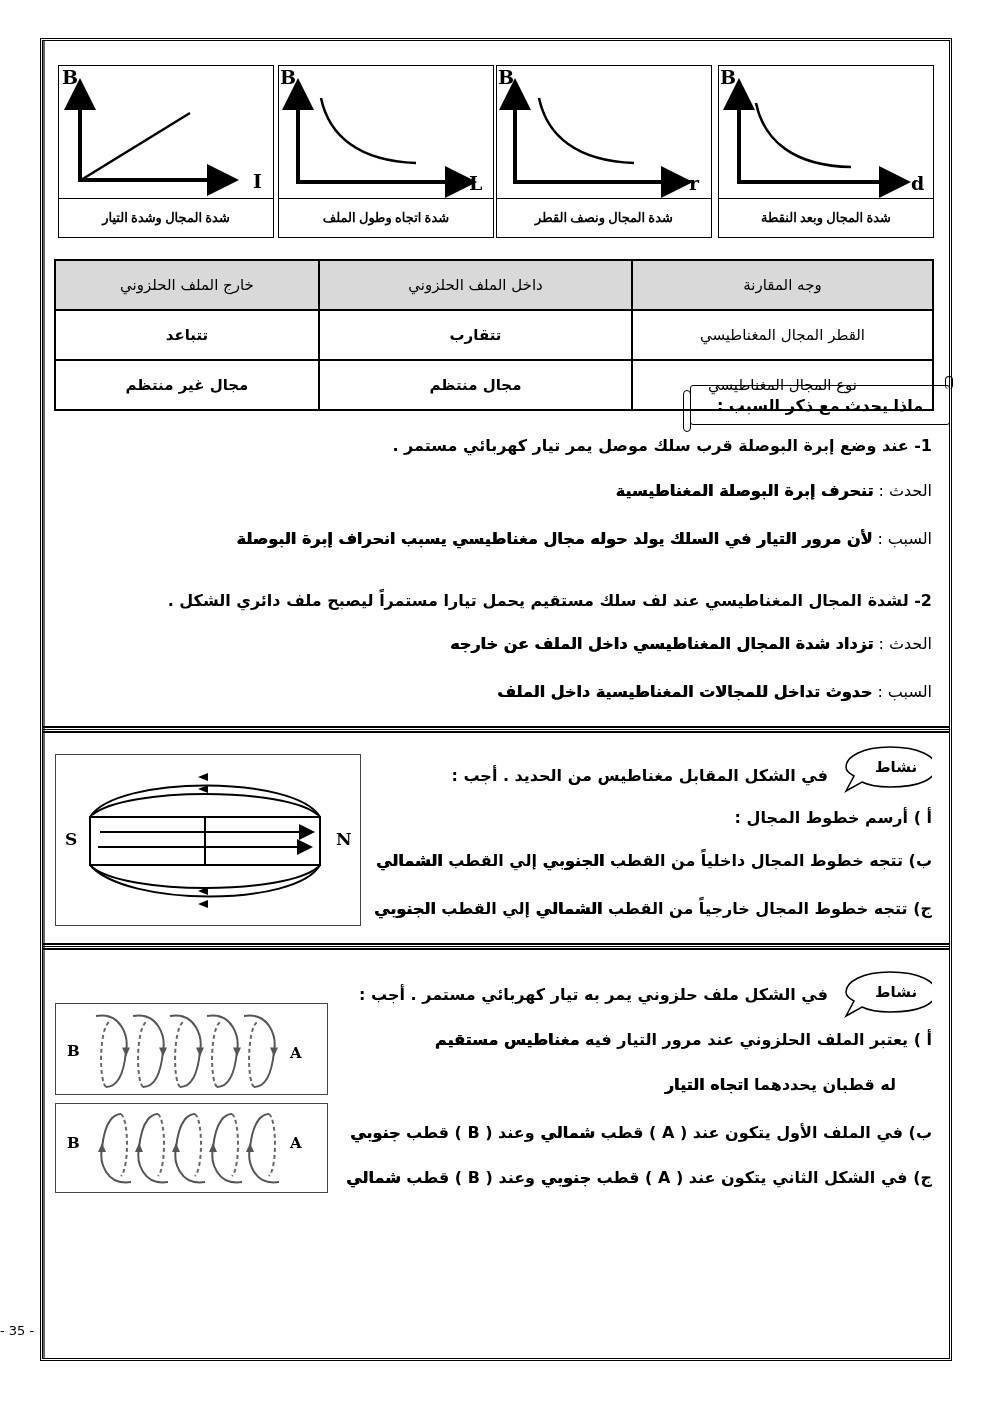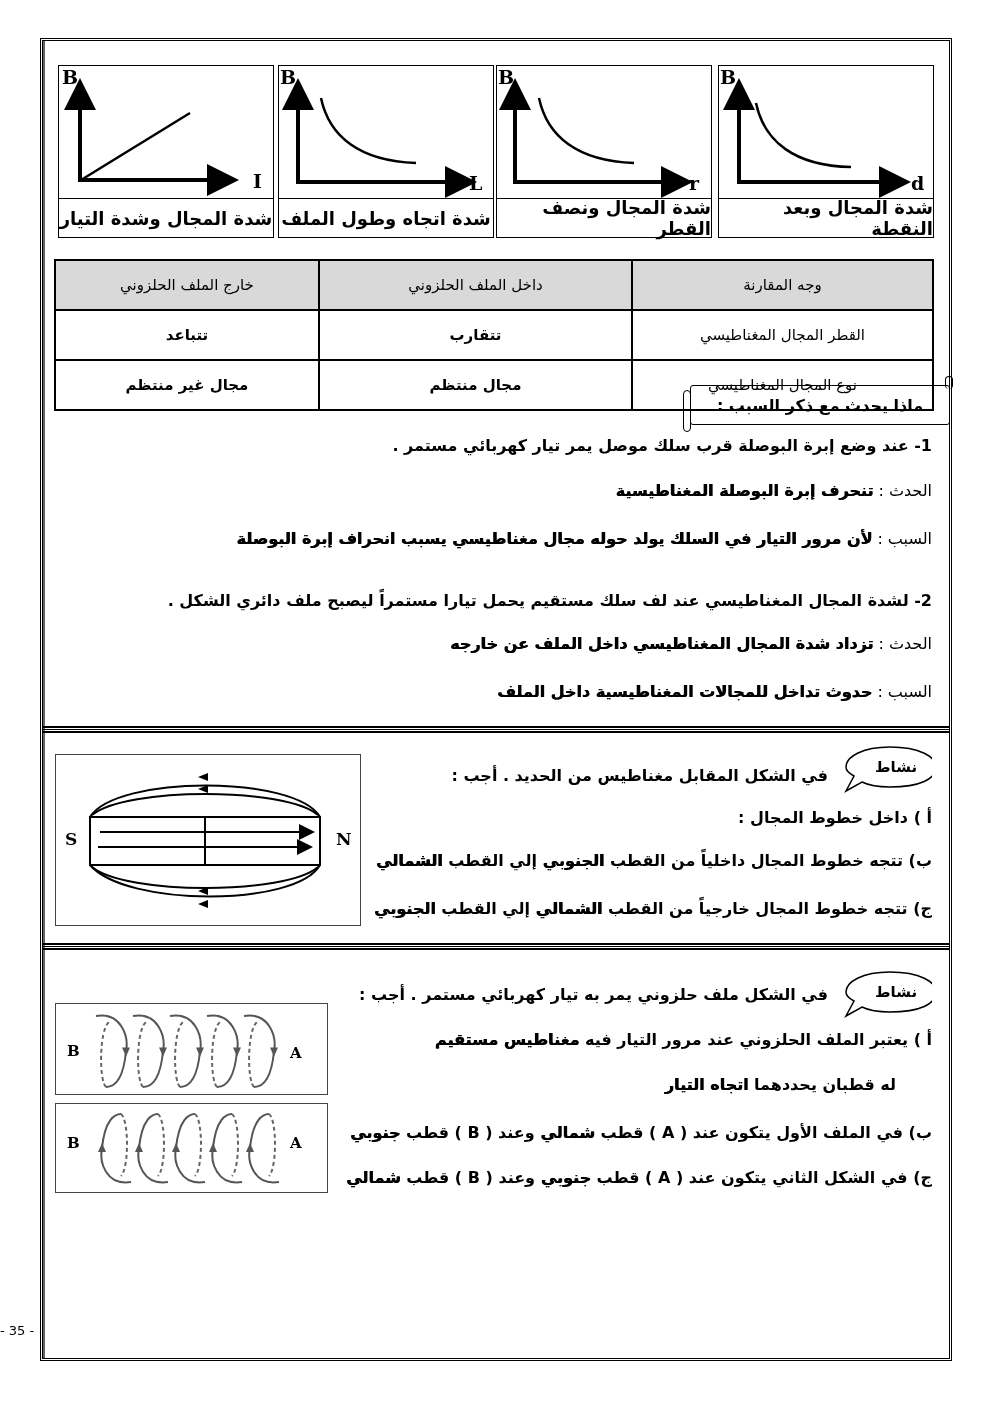--- a/index.html
+++ b/index.html
@@ -9,21 +9,21 @@
                 border: 3px double #000; box-sizing: border-box; }
   .page-frame::after { content: ""; position: absolute; left: 0; top: 0; width: 2px; height: 100%; background: #666; }
   .sep { position: absolute; left: 43px; width: 906px; height: 7px;
          border-top: 2px solid #000; border-bottom: 2px solid #000; box-sizing: border-box; }
   .sep::after { content: ""; position: absolute; left: 0; right: 0; top: 1px; height: 1px; background: #000; }
 
   
   .graph-box { position: absolute; top: 65px; width: 216px; height: 173px; border: 1.5px solid #000; box-sizing: border-box; background:#fff; }
   .graph-box svg { position: absolute; left: 0; top: 0; }
   .graph-caption { position: absolute; left: 0; right: 0; bottom: 0; height: 38px; border-top: 1.5px solid #000;
-                   display: flex; align-items: center; justify-content: center; font-size: 18px; font-weight: bold; direction: rtl; }
+                   display: flex; align-items: center; justify-content: center; font-size: 13px; font-weight: bold; direction: rtl; font-family: Liberation Serif, serif; }
   .axis-label { position: absolute; font-family: "DejaVu Serif", "Liberation Serif", serif; font-weight: bold; font-size: 19px; }
 
   
   table.cmp { position: absolute; left: 54px; top: 259px; width: 880px; border-collapse: collapse; direction: rtl; }
   table.cmp td, table.cmp th { border: 2px solid #000; text-align: center; height: 34px; padding: 7px; font-size: 15px; }
   table.cmp th { background: #d9d9d9; font-weight: normal; }
   table.cmp td.ans { font-weight: bold; }
 
   .rtl { direction: rtl; text-align: right; position: absolute; right: 60px; white-space: nowrap; font-size: 16px; }
   .bold { font-weight: bold; }
@@ -144,21 +144,21 @@
 
 <div class="sep" style="top:726px;"></div>
 
 <div class="bubble" style="left:846px; top:745px;">
   <svg width="100" height="60" style="position:absolute;left:-14px;top:0;">
     <path d="M58,2 C88,2 104,12 104,22 C104,34 88,42 58,42 C45,42 36,40 30,37 L14,46 L22,31 C16,28 14,25 14,22 C14,12 30,2 58,2 Z" fill="#fff" stroke="#000" stroke-width="1.5"></path>
   </svg>
   <div class="bubble-label" style="left:6px;">نشاط</div>
 </div>
 <div class="rtl bold" style="top:766px; right:164px;">في الشكل المقابل مغناطيس من الحديد . أجب :</div>
-<div class="rtl bold" style="top:808px;">أ ) داخل خطوط المجال :</div>
+<div class="rtl bold" style="top:808px;">أ ) أرسم خطوط المجال :</div>
 <div class="rtl bold" style="top:851px;">
   <span>ب) تتجه خطوط المجال داخلياً من القطب</span>
   <span class="heavy">الجنوبي</span>
   <span>إلي القطب</span>
   <span class="heavy">الشمالي</span>
 </div>
 <div class="rtl bold" style="top:899px;">
   <span>ج) تتجه خطوط المجال خارجياً من القطب</span>
   <span class="heavy">الشمالي</span>
   <span>إلي القطب</span>

